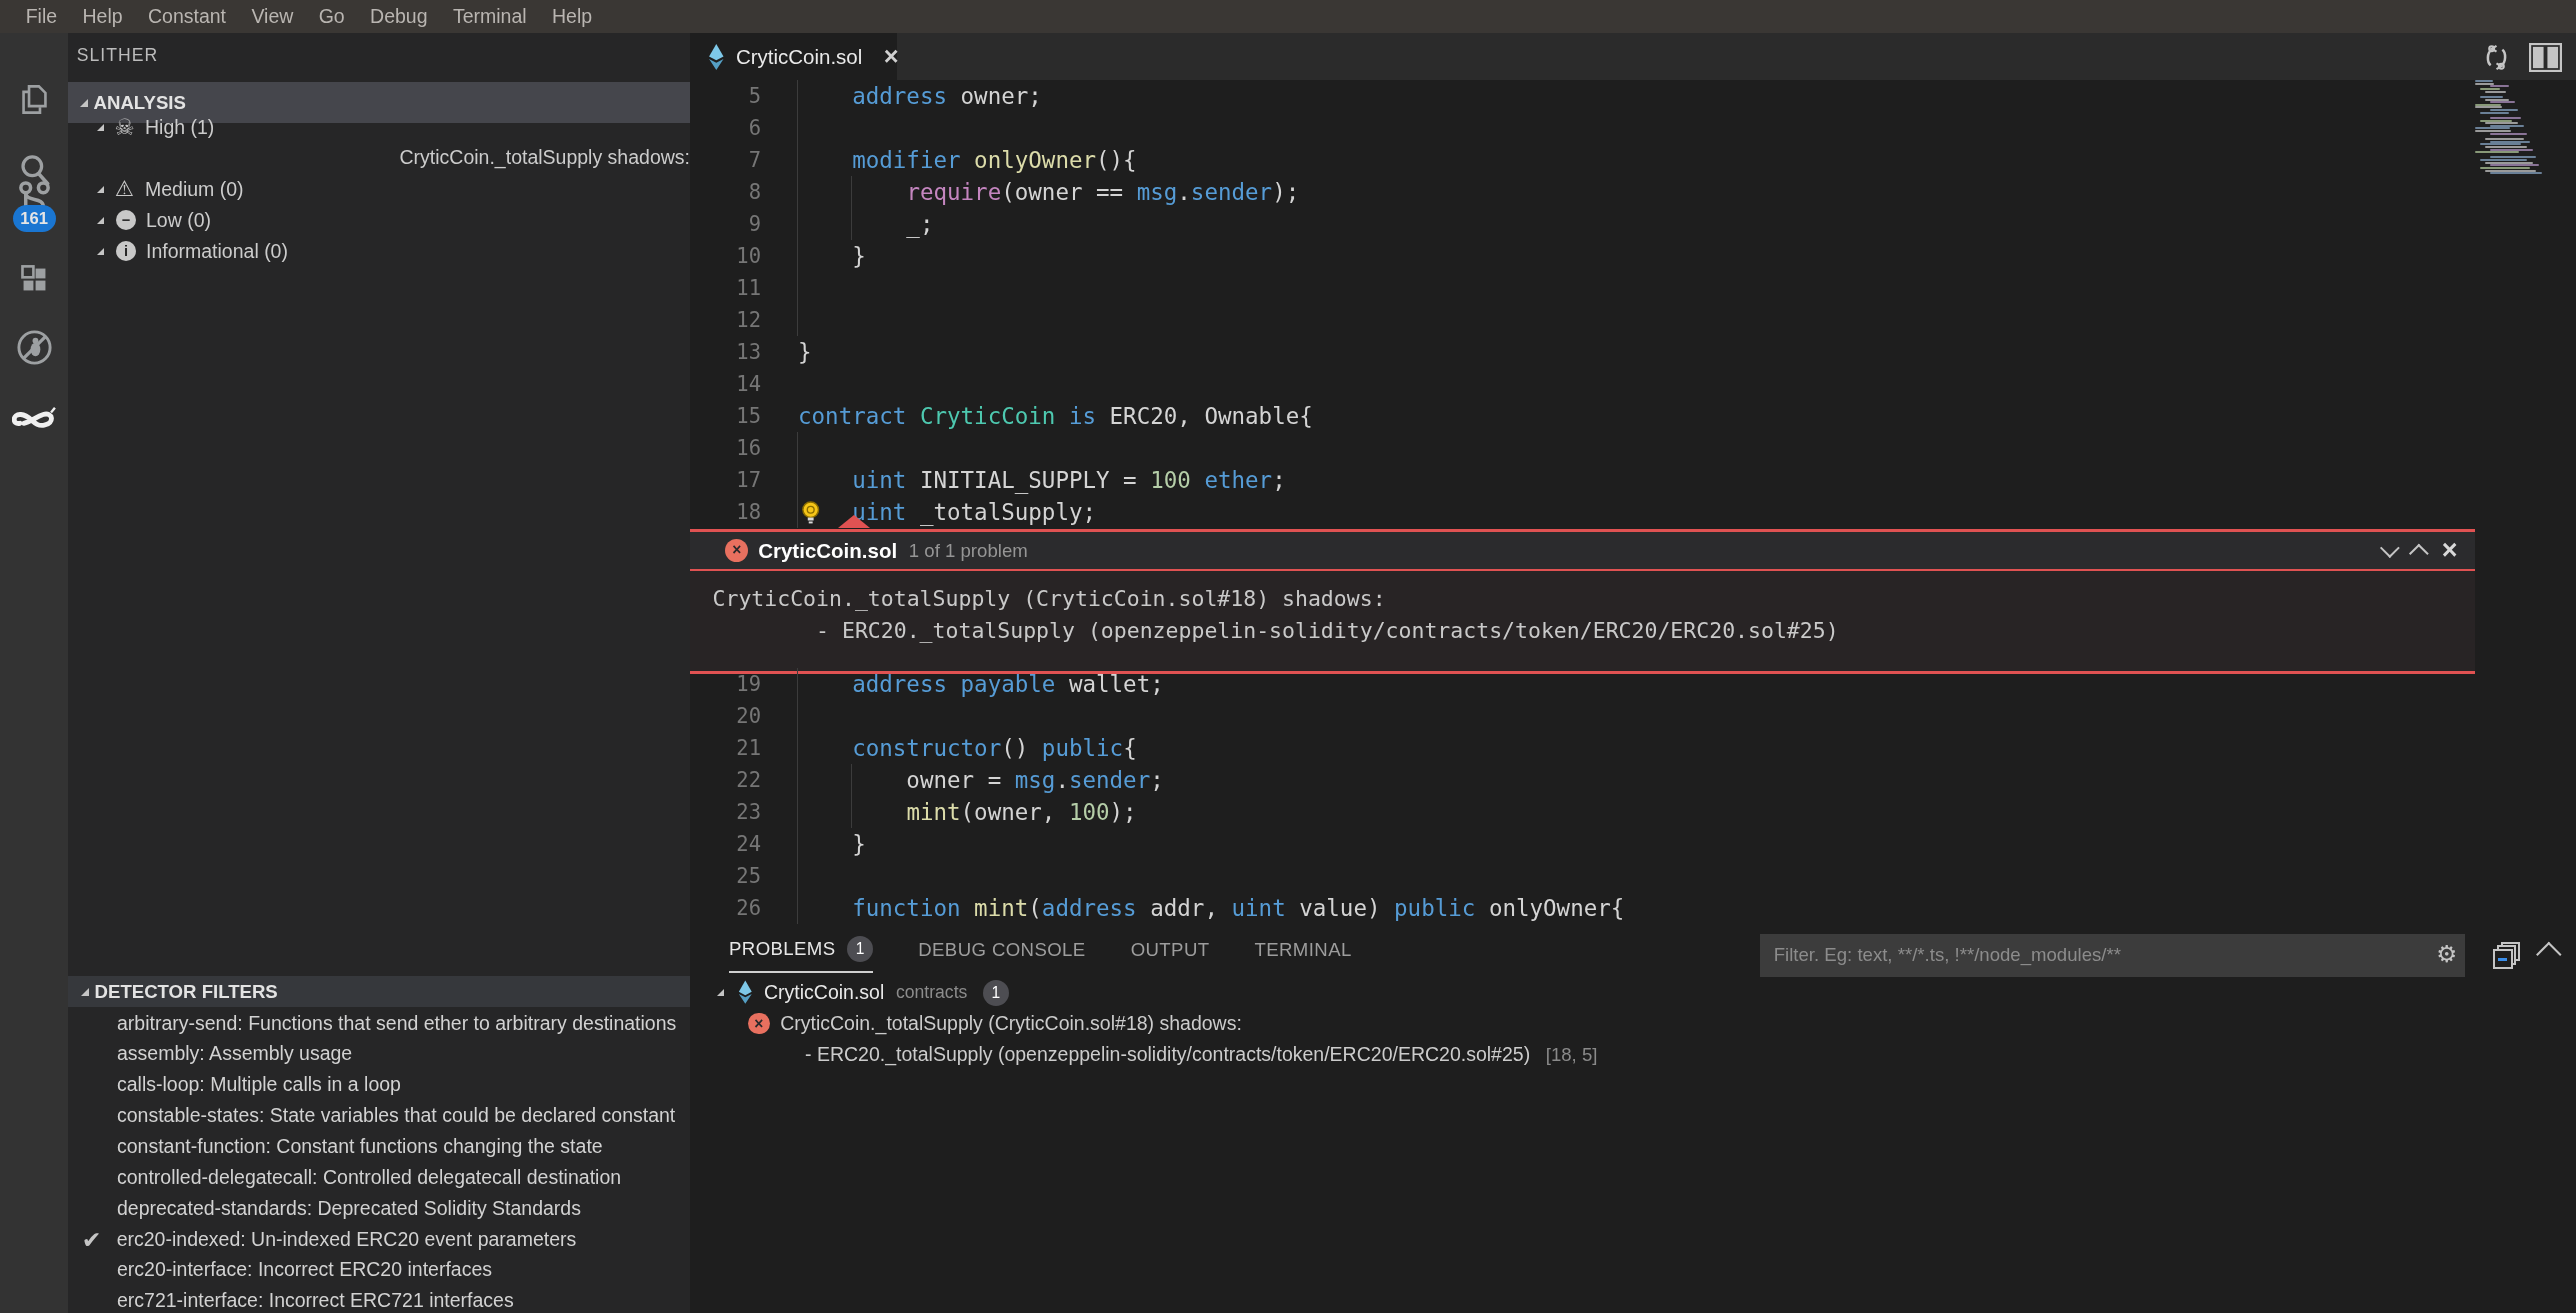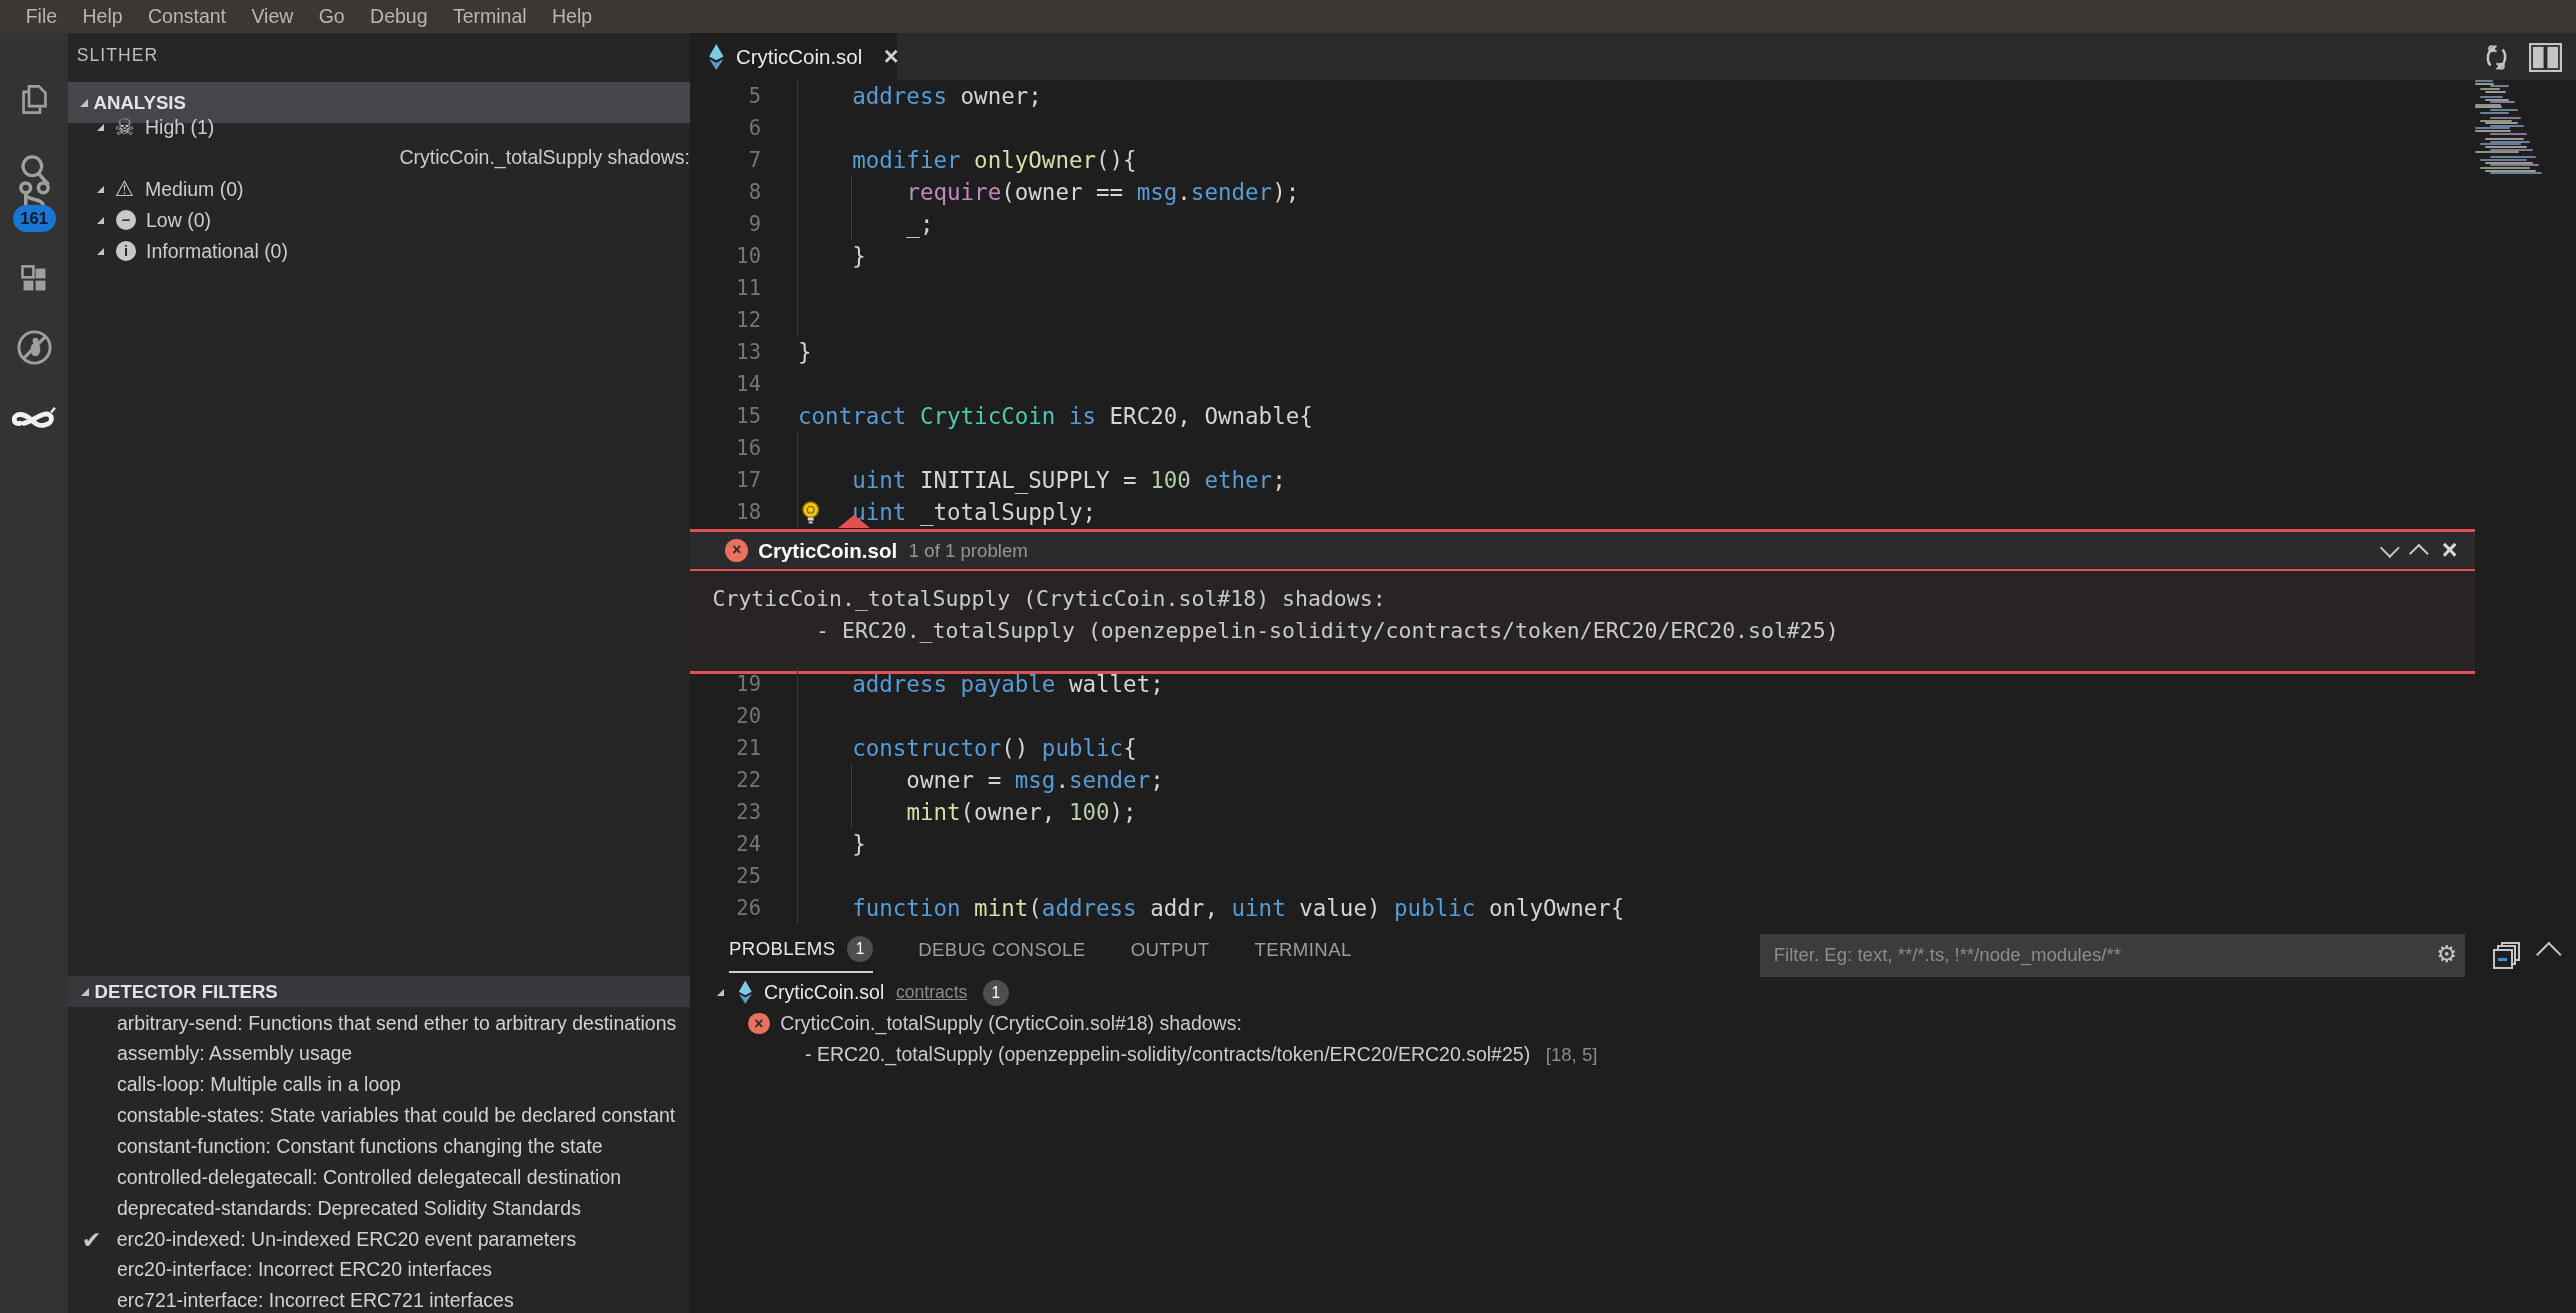--- a/index.html
+++ b/index.html
@@ -7,21 +7,21 @@
        font-family:"Liberation Sans",sans-serif;-webkit-font-smoothing:antialiased;}
   
   #menubar{position:absolute;left:0;top:0;width:2576px;height:33px;background:#3a3734;
            display:flex;align-items:center;padding-left:13px;box-sizing:border-box;}
   .menu-item{color:#b9b5b1;font-size:19.5px;padding:0 12.7px;cursor:default;}
   
   #activitybar{position:absolute;left:0;top:33px;width:68px;height:1280px;background:#333333;}
   .act-icon{position:absolute;left:0;width:68px;display:flex;justify-content:center;}
   .act-icon svg{display:block;}
   #scm-badge{position:absolute;left:12.7px;top:172px;width:43px;height:27px;border-radius:13.7px;
-             background:#1a76d2;color:#0f172a;font-size:16.6px;display:flex;align-items:center;
+             background:#1a76d2;color:#e5e5e5;font-size:16.6px;display:flex;align-items:center;
              justify-content:center;font-weight:bold;}
   
   #sidebar{position:absolute;left:68px;top:33px;width:622px;height:1280px;background:#262627;overflow:hidden;}
   #sidebar-title{position:absolute;left:8.8px;top:11.7px;font-size:17.6px;color:#bcbcbc;letter-spacing:1px;}
   .section-header{position:absolute;left:0;width:622px;display:flex;align-items:center;}
   #analysis-header{top:49px;height:41px;background:#45464c;}
   #detector-header{top:943px;height:31px;background:#36383c;}
   .section-header .label{color:#e3e3e3;font-weight:bold;font-size:18.6px;margin-left:5.9px;}
   .twistie{width:0;height:0;border-bottom:8.8px solid #c5c5c5;border-left:8.8px solid transparent;
            display:inline-block;flex:none;}
@@ -99,21 +99,21 @@
                        background:#1e1e1e;display:flex;align-items:center;justify-content:center;}
   #collapse-all .minus{width:8.8px;height:2.9px;background:#3b8eea;}
   #panel-chevron{position:absolute;left:1850px;top:19.5px;width:15.6px;height:15.6px;
                  border-right:2.9px solid #c5c5c5;border-bottom:2.9px solid #c5c5c5;
                  transform:rotate(-135deg);cursor:pointer;}
   .prow{position:absolute;left:0;width:1886px;height:31px;display:flex;align-items:center;cursor:pointer;}
   #prow-file{top:51px;}
   #prow-problem{top:82px;}
   #prow-detail{top:113px;}
   #prow-file .name{color:#e8e8e8;font-size:19.5px;}
-  #prow-file .dir{color:#8c8c8c;font-size:17.6px;margin-left:11.7px;text-decoration:underline;}
+  #prow-file .dir{color:#8c8c8c;font-size:17.6px;margin-left:11.7px;}
   .prow-text{color:#cccccc;font-size:19.5px;white-space:pre;}
   .pos{color:#8a8a8a;font-size:18.6px;margin-left:15.6px;}
   .eth-icon{flex:none;}
 </style>
 </head>
 <body>
 
 <div id="menubar">
     <span class="menu-item">File</span>
     <span class="menu-item">Help</span>

